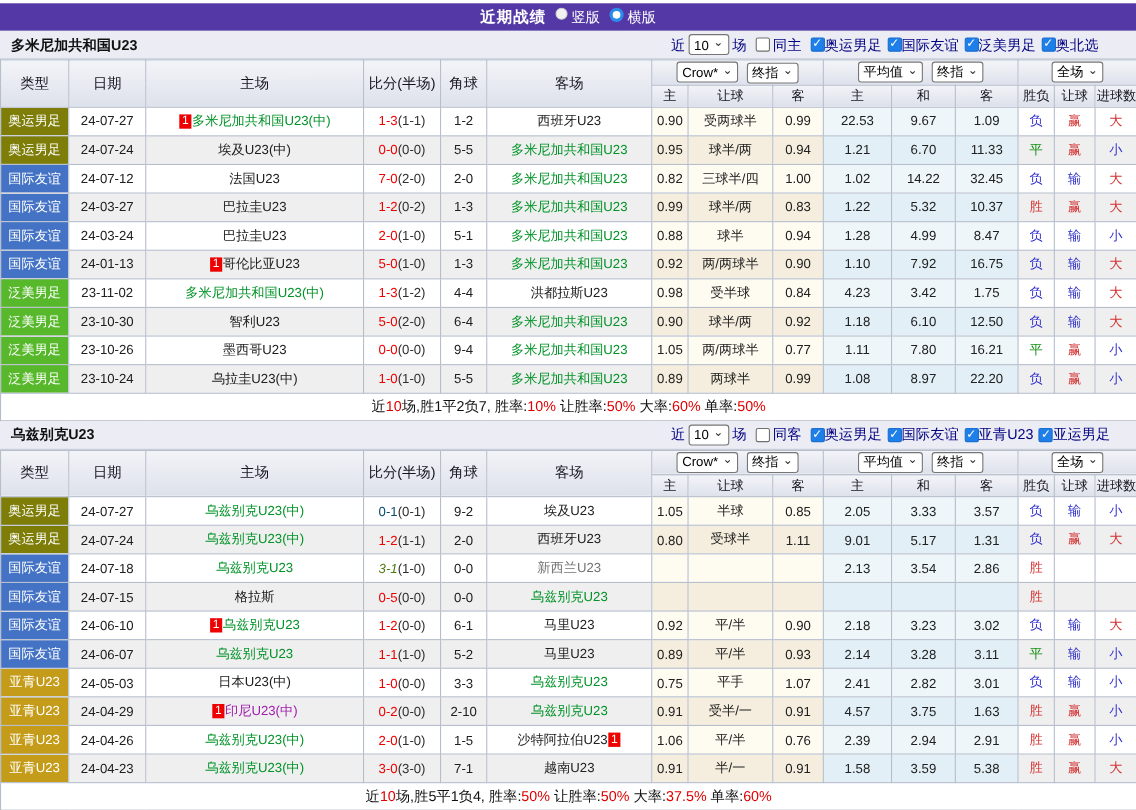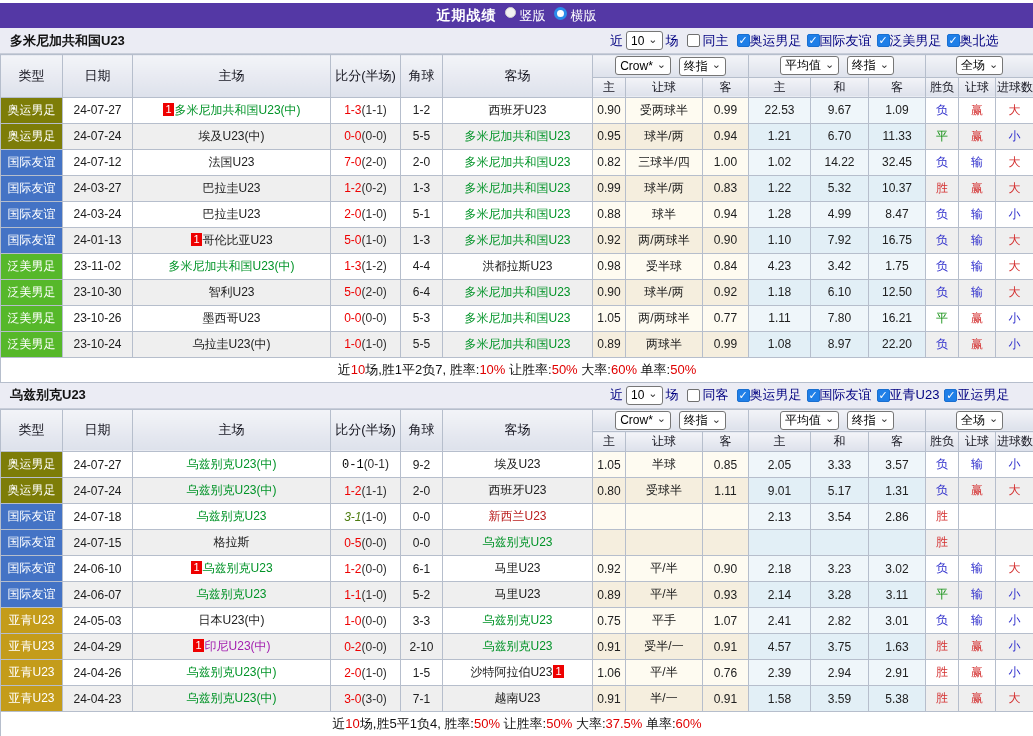--- a/index.html
+++ b/index.html
@@ -303,21 +303,21 @@
             <td class="avg">12.50</td>
             <td class="res" style="color: rgb(46, 46, 204);">负</td>
             <td class="res" style="color: rgb(46, 46, 204);">输</td>
             <td class="res" style="color: rgb(212, 48, 48);">大</td>
           </tr>
           <tr>
             <td class="type" style="background: rgb(86, 184, 42);">泛美男足</td>
             <td class="date">23-10-26</td>
             <td class="team"><span style="color: rgb(32, 32, 32);">墨西哥U23</span></td>
             <td class="score"><span style="color: rgb(238, 0, 0);">0-0</span><span class="score-half">(0-0)</span></td>
-            <td class="corner">5-3</td>
+            <td class="corner">9-4</td>
             <td class="team"><span style="color: rgb(0, 147, 39);">多米尼加共和国U23</span></td>
             <td class="odds">1.05</td>
             <td class="odds">两/两球半</td>
             <td class="odds">0.77</td>
             <td class="avg">1.11</td>
             <td class="avg">7.80</td>
             <td class="avg">16.21</td>
             <td class="res" style="color: rgb(20, 144, 20);">平</td>
             <td class="res" style="color: rgb(212, 48, 48);">赢</td>
             <td class="res" style="color: rgb(46, 46, 204);">小</td>
@@ -435,21 +435,21 @@
           <th class="h-sub">胜负</th>
           <th class="h-sub">让球</th>
           <th class="h-sub">进球数</th>
         </tr>
       </thead>
       <tbody>
           <tr>
             <td class="type" style="background: rgb(125, 125, 8);">奥运男足</td>
             <td class="date">24-07-27</td>
             <td class="team"><span style="color: rgb(0, 147, 39);">乌兹别克U23(中)</span></td>
-            <td class="score"><span style="color: #000000; font-family: Liberation Mono, monospace;">0-1</span><span class="score-half">(0-1)</span></td>
+            <td class="score"><span style="color: #0c4a6e;">0-1</span><span class="score-half">(0-1)</span></td>
             <td class="corner">9-2</td>
             <td class="team"><span style="color: rgb(32, 32, 32);">埃及U23</span></td>
             <td class="odds">1.05</td>
             <td class="odds">半球</td>
             <td class="odds">0.85</td>
             <td class="avg">2.05</td>
             <td class="avg">3.33</td>
             <td class="avg">3.57</td>
             <td class="res" style="color: rgb(46, 46, 204);">负</td>
             <td class="res" style="color: rgb(46, 46, 204);">输</td>
@@ -471,21 +471,21 @@
             <td class="res" style="color: rgb(46, 46, 204);">负</td>
             <td class="res" style="color: rgb(212, 48, 48);">赢</td>
             <td class="res" style="color: rgb(212, 48, 48);">大</td>
           </tr>
           <tr>
             <td class="type" style="background: rgb(68, 115, 197);">国际友谊</td>
             <td class="date">24-07-18</td>
             <td class="team"><span style="color: rgb(0, 147, 39);">乌兹别克U23</span></td>
             <td class="score"><span style="color: #4d7c0f; font-style: italic;">3-1</span><span class="score-half">(1-0)</span></td>
             <td class="corner">0-0</td>
-            <td class="team"><span style="color: #b91c1c; margin-top: 35px;">新西兰U23</span></td>
+            <td class="team"><span style="color: #737373; margin-top: 35px;">新西兰U23</span></td>
             <td class="odds"></td>
             <td class="odds"></td>
             <td class="odds"></td>
             <td class="avg">2.13</td>
             <td class="avg">3.54</td>
             <td class="avg">2.86</td>
             <td class="res" style="color: rgb(212, 48, 48);">胜</td>
             <td class="res"></td>
             <td class="res"></td>
           </tr>

